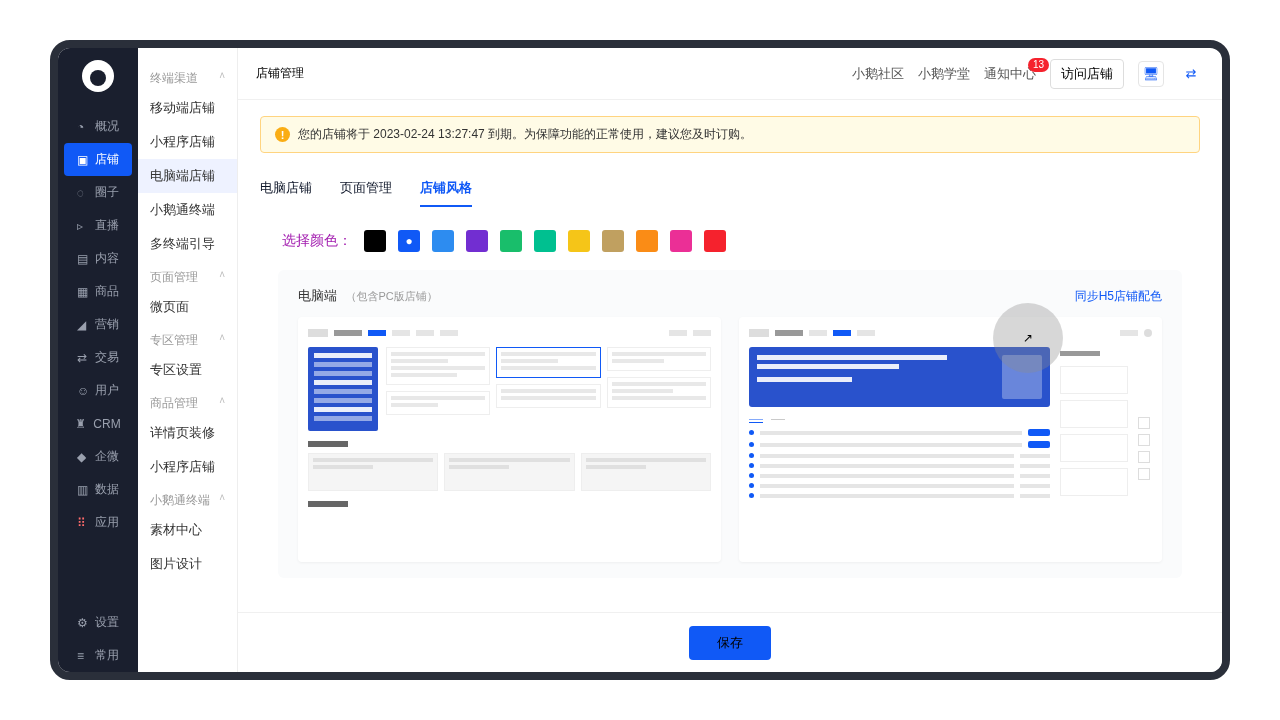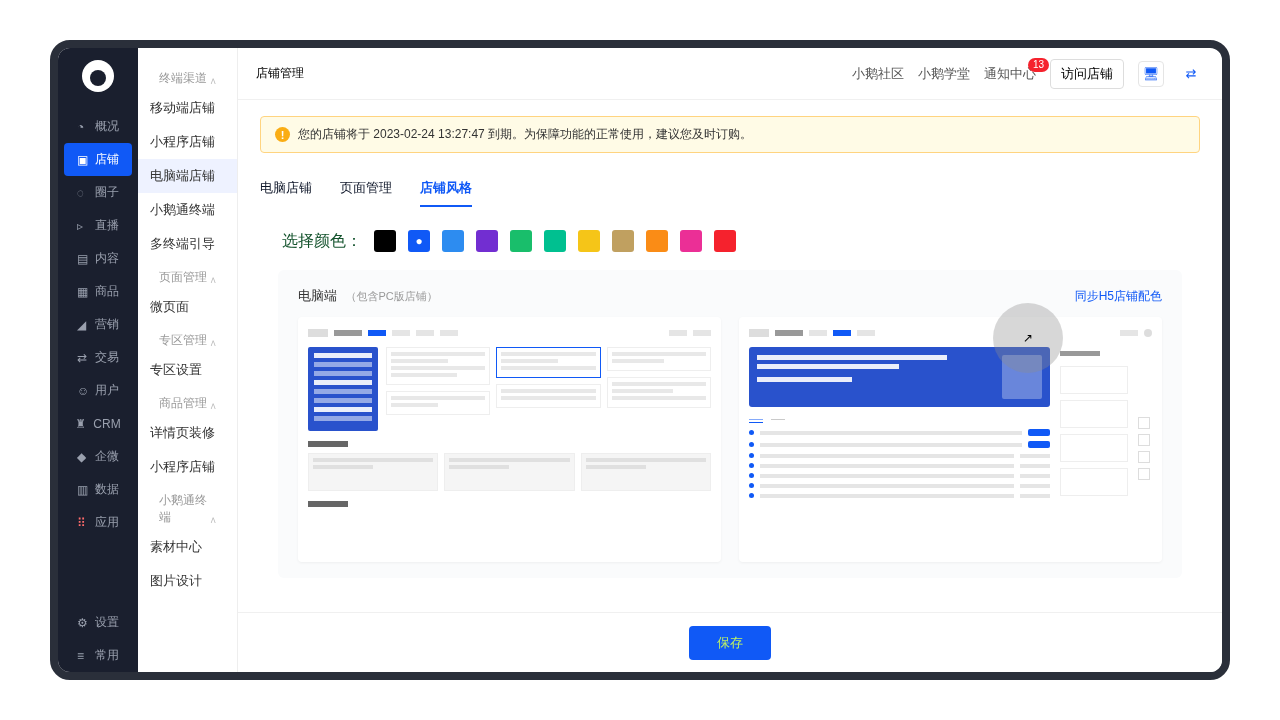--- a/index.html
+++ b/index.html
@@ -5,42 +5,42 @@
 *{box-sizing:border-box;margin:0;padding:0}
 body{font-family:-apple-system,"PingFang SC","Microsoft YaHei",sans-serif;background:#fff;width:1280px;height:720px;overflow:hidden}
 .frame{position:absolute;left:50px;top:40px;width:1180px;height:640px;border:8px solid #2a2f3a;border-radius:20px;overflow:hidden;background:#fff;display:flex}
 .sidebar{width:80px;background:#1a1f2e;display:flex;flex-direction:column;align-items:center;padding-top:12px;flex-shrink:0}
 .logo{width:32px;height:32px;background:#fff;border-radius:50%;margin-bottom:18px;display:flex;align-items:center;justify-content:center}
 .logo::after{content:"";width:16px;height:16px;background:#1a1f2e;border-radius:50%;margin-top:4px}
 .nav-item{width:100%;height:33px;display:flex;align-items:center;justify-content:center;color:#9aa0ae;font-size:12px;cursor:pointer;gap:4px}
 .nav-item.active{background:#1059f6;color:#fff;border-radius:4px;margin:0 6px;width:calc(100% - 12px)}
 .nav-item .nicon{width:14px;height:14px;display:inline-block}
 .subpanel{width:100px;background:#fff;border-right:1px solid #eee;padding:14px 0;flex-shrink:0}
-.sp-group-title{font-size:12px;color:#999;padding:8px 21px 4px;display:flex;justify-content:space-between;align-items:flex-end}
+.sp-group-title{font-size:12px;color:#999;padding:8px 12px 4px;display:flex;justify-content:space-between;align-items:flex-start}
 .sp-item{font-size:13px;color:#333;padding:8px 12px;cursor:pointer}
 .sp-item.active{background:#eef2ff;color:#333;font-weight:500}
 .main{flex:1;display:flex;flex-direction:column;min-width:0}
 .topbar{height:52px;display:flex;align-items:center;padding:0 18px;gap:14px;border-bottom:1px solid #f0f0f0}
 .page-title{font-size:12px;font-weight:500;flex-shrink:0}
 .spacer{flex:1}
 .search{width:168px;height:30px;border:1px solid #ddd;border-radius:4px;display:flex;align-items:center;padding:0 8px}
 .search input{border:none;outline:none;flex:1;font-size:12px;color:#333;background:transparent}
 .search-icon{color:#999;font-size:14px}
 .top-link{font-size:13px;color:#555;cursor:pointer;position:relative}
 .badge{position:absolute;top:-7px;right:-13px;background:#f5222d;color:#fff;border-radius:9px;font-size:10px;padding:0 5px;line-height:14px}
 .visit-btn{border:1px solid #ddd;border-radius:4px;padding:5px 10px;font-size:13px;cursor:pointer;background:#fff}
 .hdr-icon{width:26px;height:26px;border:1px solid #e5e5e5;border-radius:4px;display:flex;align-items:center;justify-content:center;font-size:13px;color:#1059f6;cursor:pointer}
 .content{flex:1;padding:16px 22px;overflow:auto;background:#fff}
 .alert{border:1px solid #ffd480;background:#fffbe6;border-radius:4px;padding:9px 14px;display:flex;align-items:center;gap:8px;font-size:12px;color:#333}
 .alert-icon{width:15px;height:15px;background:#faad14;border-radius:50%;color:#fff;display:flex;align-items:center;justify-content:center;font-size:11px;font-weight:bold}
 .tabs{display:flex;gap:28px;margin:18px 0 0;border-bottom:1px solid transparent}
 .tab{font-size:13px;color:#0f172a;padding:8px 0;cursor:pointer}
 .tab.active{color:#1059f6;border-bottom:2px solid #1059f6;font-weight:700}
 .color-row{display:flex;align-items:center;gap:12px;margin:22px 0 0 22px}
-.color-label{font-size:16px;color:#14532d}
+.color-label{font-size:14px;color:#a21caf}
 .swatch{width:22px;height:22px;border-radius:3px;cursor:pointer}
 .swatch.selected{border:2px solid #1059f6;display:flex;align-items:center;justify-content:center;color:#fff;font-size:12px}
 .ghost{position:absolute;width:70px;height:70px;border-radius:50%;background:rgba(140,140,140,.35);left:755px;top:203px;pointer-events:none;display:flex;align-items:center;justify-content:center}
 .ghost::after{content:"↖";color:#000;font-size:12px;position:absolute;transform:scaleX(-1)}
 .preview-wrap{background:#fafbfc;border-radius:6px;margin:18px 18px 0;padding:16px 20px}
 .preview-hdr{display:flex;align-items:baseline;justify-content:space-between;margin-bottom:12px}
 .pv-title{font-size:13px;color:#333}
 .pv-sub{font-size:11px;color:#999;margin-left:4px}
 .pv-link{font-size:12px;color:#1059f6;cursor:pointer}
 .previews{display:flex;gap:18px}
@@ -66,21 +66,21 @@
 .pv2-hero-l{flex:1}
 .pv2-hero-l .ln{height:5px;background:rgba(255,255,255,.9);margin-bottom:4px}
 .pv2-hero-r{width:40px;background:rgba(255,255,255,.3);border-radius:2px}
 .pv2-list .row{display:flex;align-items:center;gap:6px;margin-bottom:5px}
 .pv2-list .dot{width:5px;height:5px;background:#1059f6;border-radius:50%}
 .pv2-list .txt{flex:1;height:4px;background:#e5e5e5}
 .pv2-list .tag{width:22px;height:7px;background:#1059f6;border-radius:2px}
 .pv2-side{width:68px;display:flex;flex-direction:column;gap:6px}
 .pv2-side .box{height:28px;border:1px solid #eee}
 .footer{height:60px;border-top:1px solid #f0f0f0;display:flex;align-items:center;justify-content:center;background:#fff}
-.save-btn{background:#1059f6;color:#bef264;border:none;border-radius:4px;padding:8px 28px;font-size:13px;cursor:pointer}
+.save-btn{background:#1059f6;color:#000000;border:none;border-radius:4px;padding:8px 28px;font-size:13px;cursor:pointer}
 .chev{font-size:10px;color:#bbb}
 </style>
 </head>
 <body>
 
 <div class="frame">
   <div class="sidebar">
     <div class="logo"></div>
     <div class="nav-item">
         <span class="nicon">◔</span>

